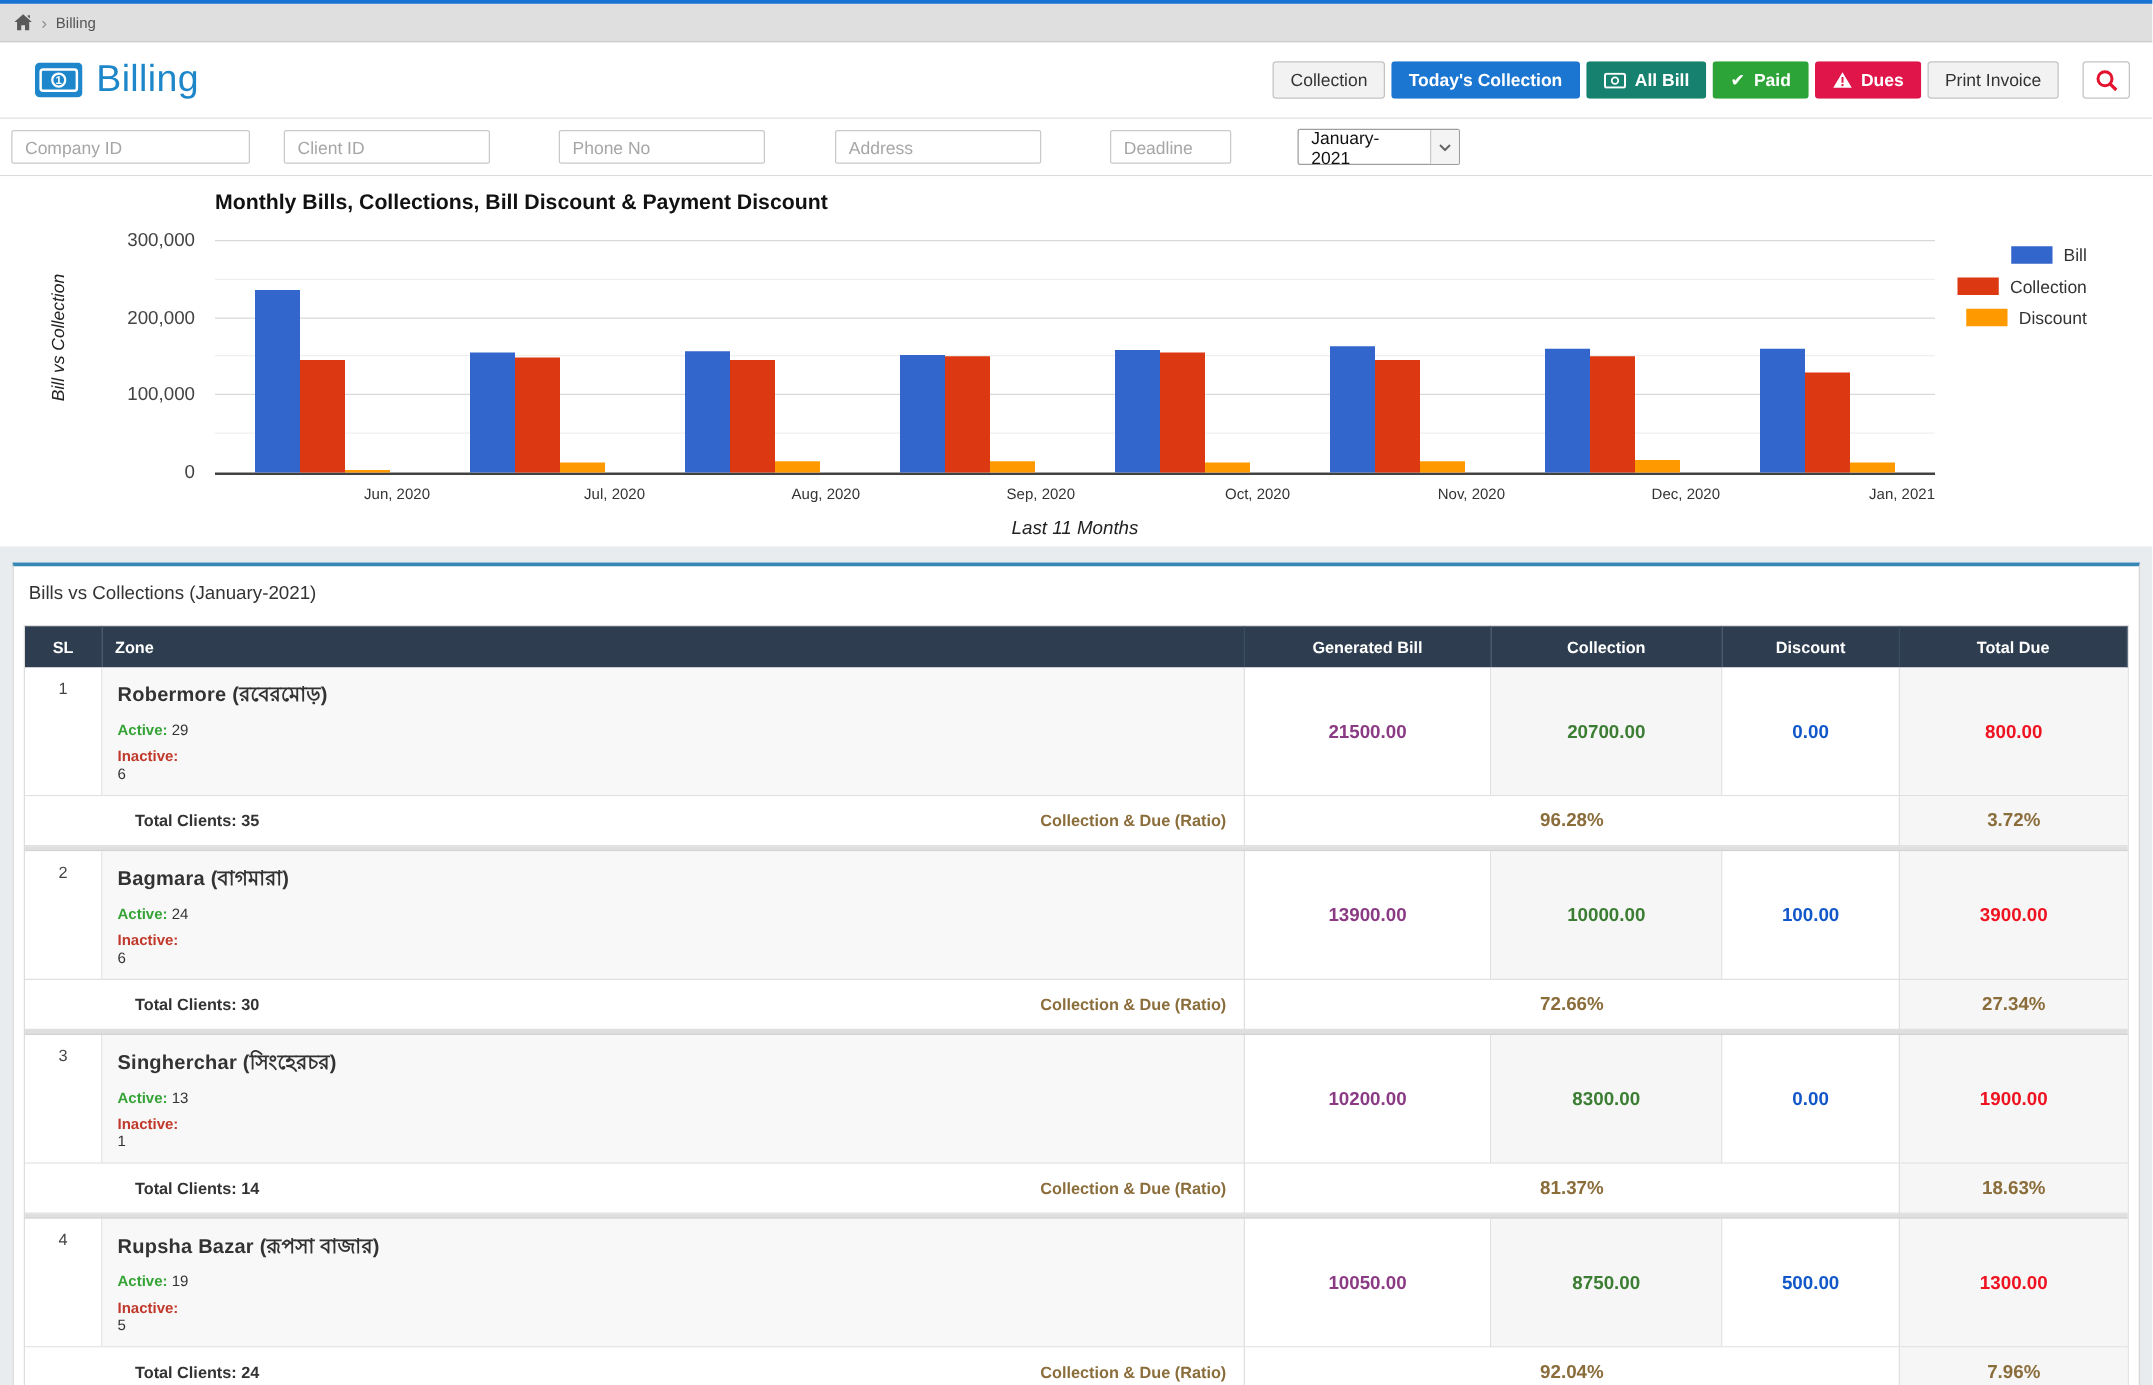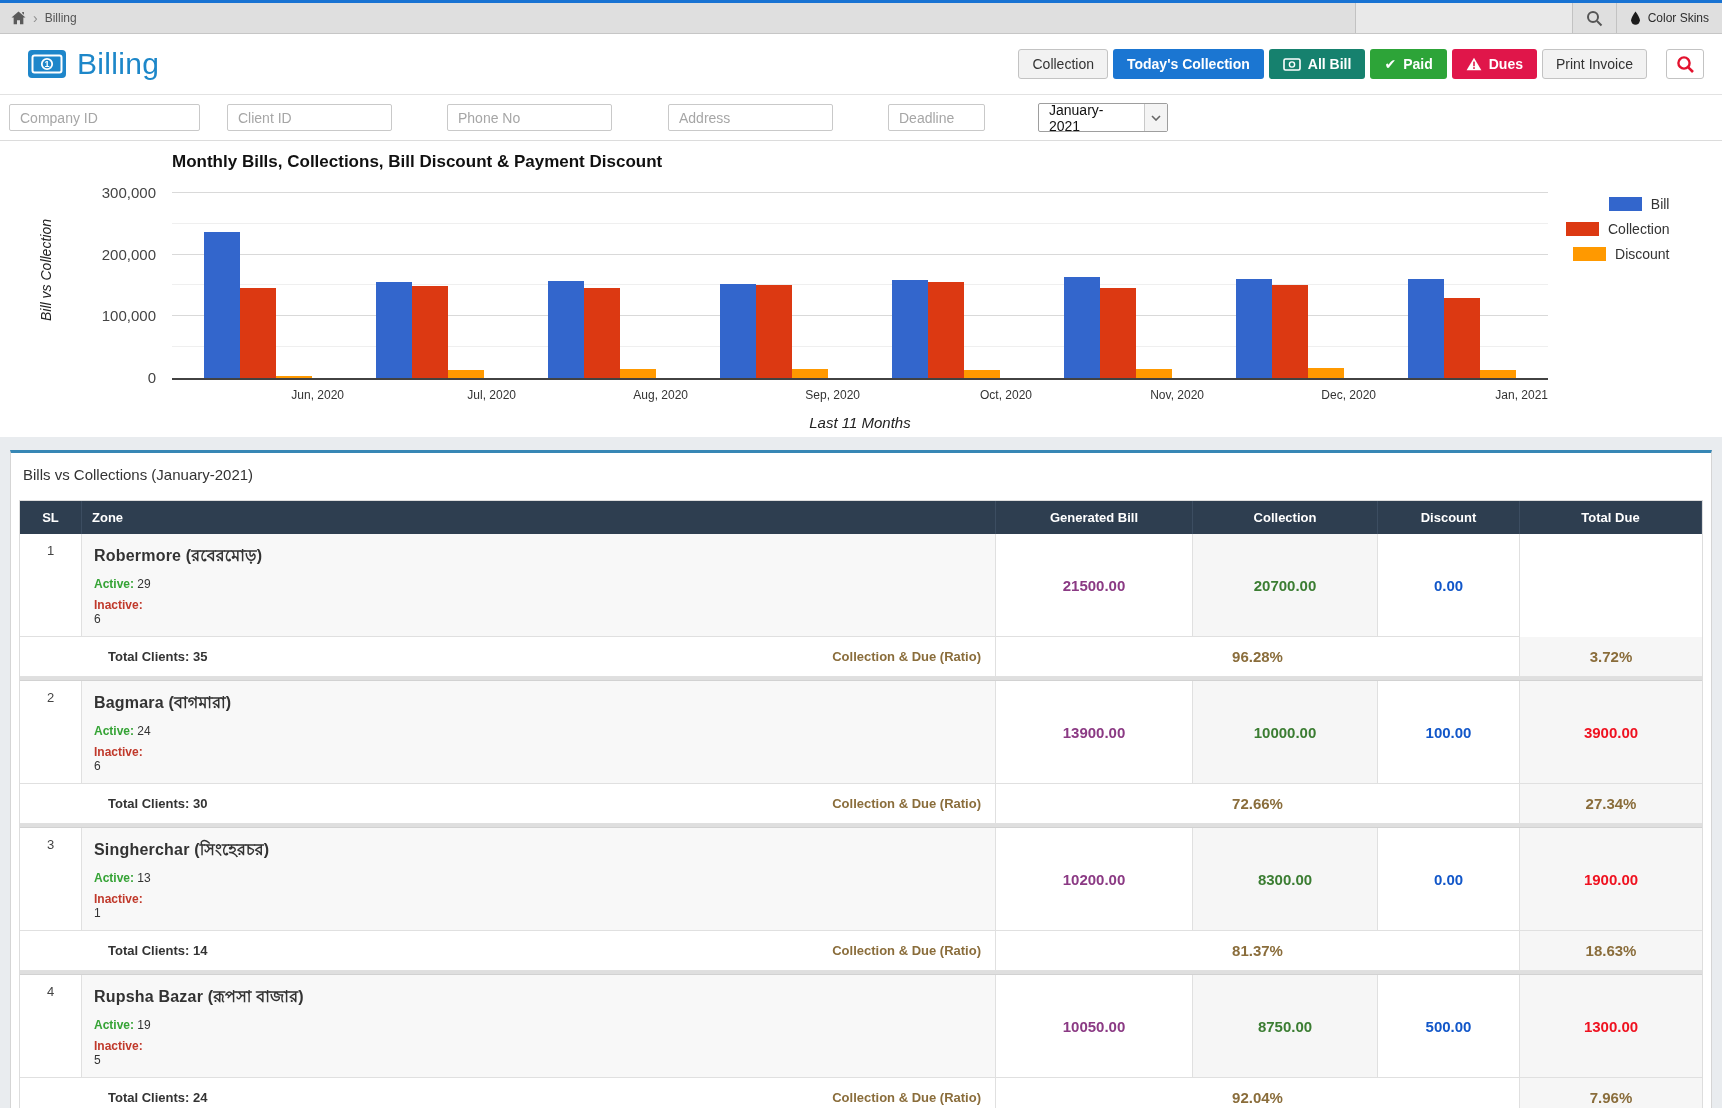--- a/index.html
+++ b/index.html
@@ -111,39 +111,20 @@
 
 <div class="navbar">
   <div class="crumbs">
     <span style="display:flex">
       <svg width="15" height="14" viewBox="0 0 16 15">
           <path d="M8 0.5 L15.5 7 H13.2 V14.2 H9.6 V9.8 H6.4 V14.2 H2.8 V7 H0.5 Z M12 1.2 H13.8 V4 L12 2.5 Z" fill="#5a5a5a"></path>
         </svg>
     </span>
     <span class="crumb-sep">›</span>
     <span>Billing</span>
-  </div>
-  <div class="nav-right">
-    <input class="nav-search" value="" placeholder="" style="">
-    <div class="nav-search-btn">
-      <span style="display:flex">
-        <svg width="17" height="17" viewBox="0 0 17 17">
-            <circle cx="7" cy="7" r="5" fill="none" stroke="#555" stroke-width="2"></circle>
-            <line x1="11" y1="11" x2="15.5" y2="15.5" stroke="#555" stroke-width="2"></line>
-          </svg>
-      </span>
-    </div>
-    <div class="skins">
-      <span style="display:flex">
-        <svg width="11" height="14" viewBox="0 0 12 15">
-            <path d="M6 0.5 C6 0.5 1.2 7 1.2 10 A4.8 4.8 0 0 0 10.8 10 C10.8 7 6 0.5 6 0.5 Z" fill="#1c1c1c"></path>
-          </svg>
-      </span>
-      <span>Color Skins</span>
-    </div>
   </div>
 </div>
 
 <div class="page-header">
   <div class="title-wrap">
     <span style="display:flex">
       <svg width="38" height="28" viewBox="0 0 38 28">
         <rect x="0" y="0" width="38" height="28" rx="4" fill="#1e86ca"></rect>
         <rect x="4.5" y="5.5" width="29" height="17" rx="2" fill="none" stroke="#fff" stroke-width="2"></rect>
         <circle cx="19" cy="14" r="5.2" fill="none" stroke="#fff" stroke-width="1.8"></circle>
@@ -302,20 +283,21 @@
         <div class="hcell">Total Due</div>
         <div class="cell sl-cell">1</div>
         <div class="cell zone-cell">
           <div class="zone-name">Robermore (রবেরমোড়)</div>
           <div class="sub-line"><div class="lbl-active" style="display: inline;">Active:</div> 29</div>
           <div class="sub-line"><div class="lbl-inactive">Inactive:</div> 6</div>
         </div>
         <div class="cell num-cell bg-a v-gb">21500.00</div>
         <div class="cell num-cell bg-b v-coll">20700.00</div>
         <div class="cell num-cell bg-a v-disc">0.00</div>
+        <div class="cell num-cell bg-b v-due" style="border-right: 0px;">800.00</div>
         <div class="cell tc-cell">
           <div class="tc-label">Total Clients: 35</div>
           <div class="ratio-label">Collection &amp; Due (Ratio)</div>
         </div>
         <div class="cell pct-cell">96.28%</div>
         <div class="cell duepct-cell">3.72%</div>
         <div class="sep-row"></div>
         <div class="cell sl-cell">2</div>
         <div class="cell zone-cell">
           <div class="zone-name">Bagmara (বাগমারা)</div>

